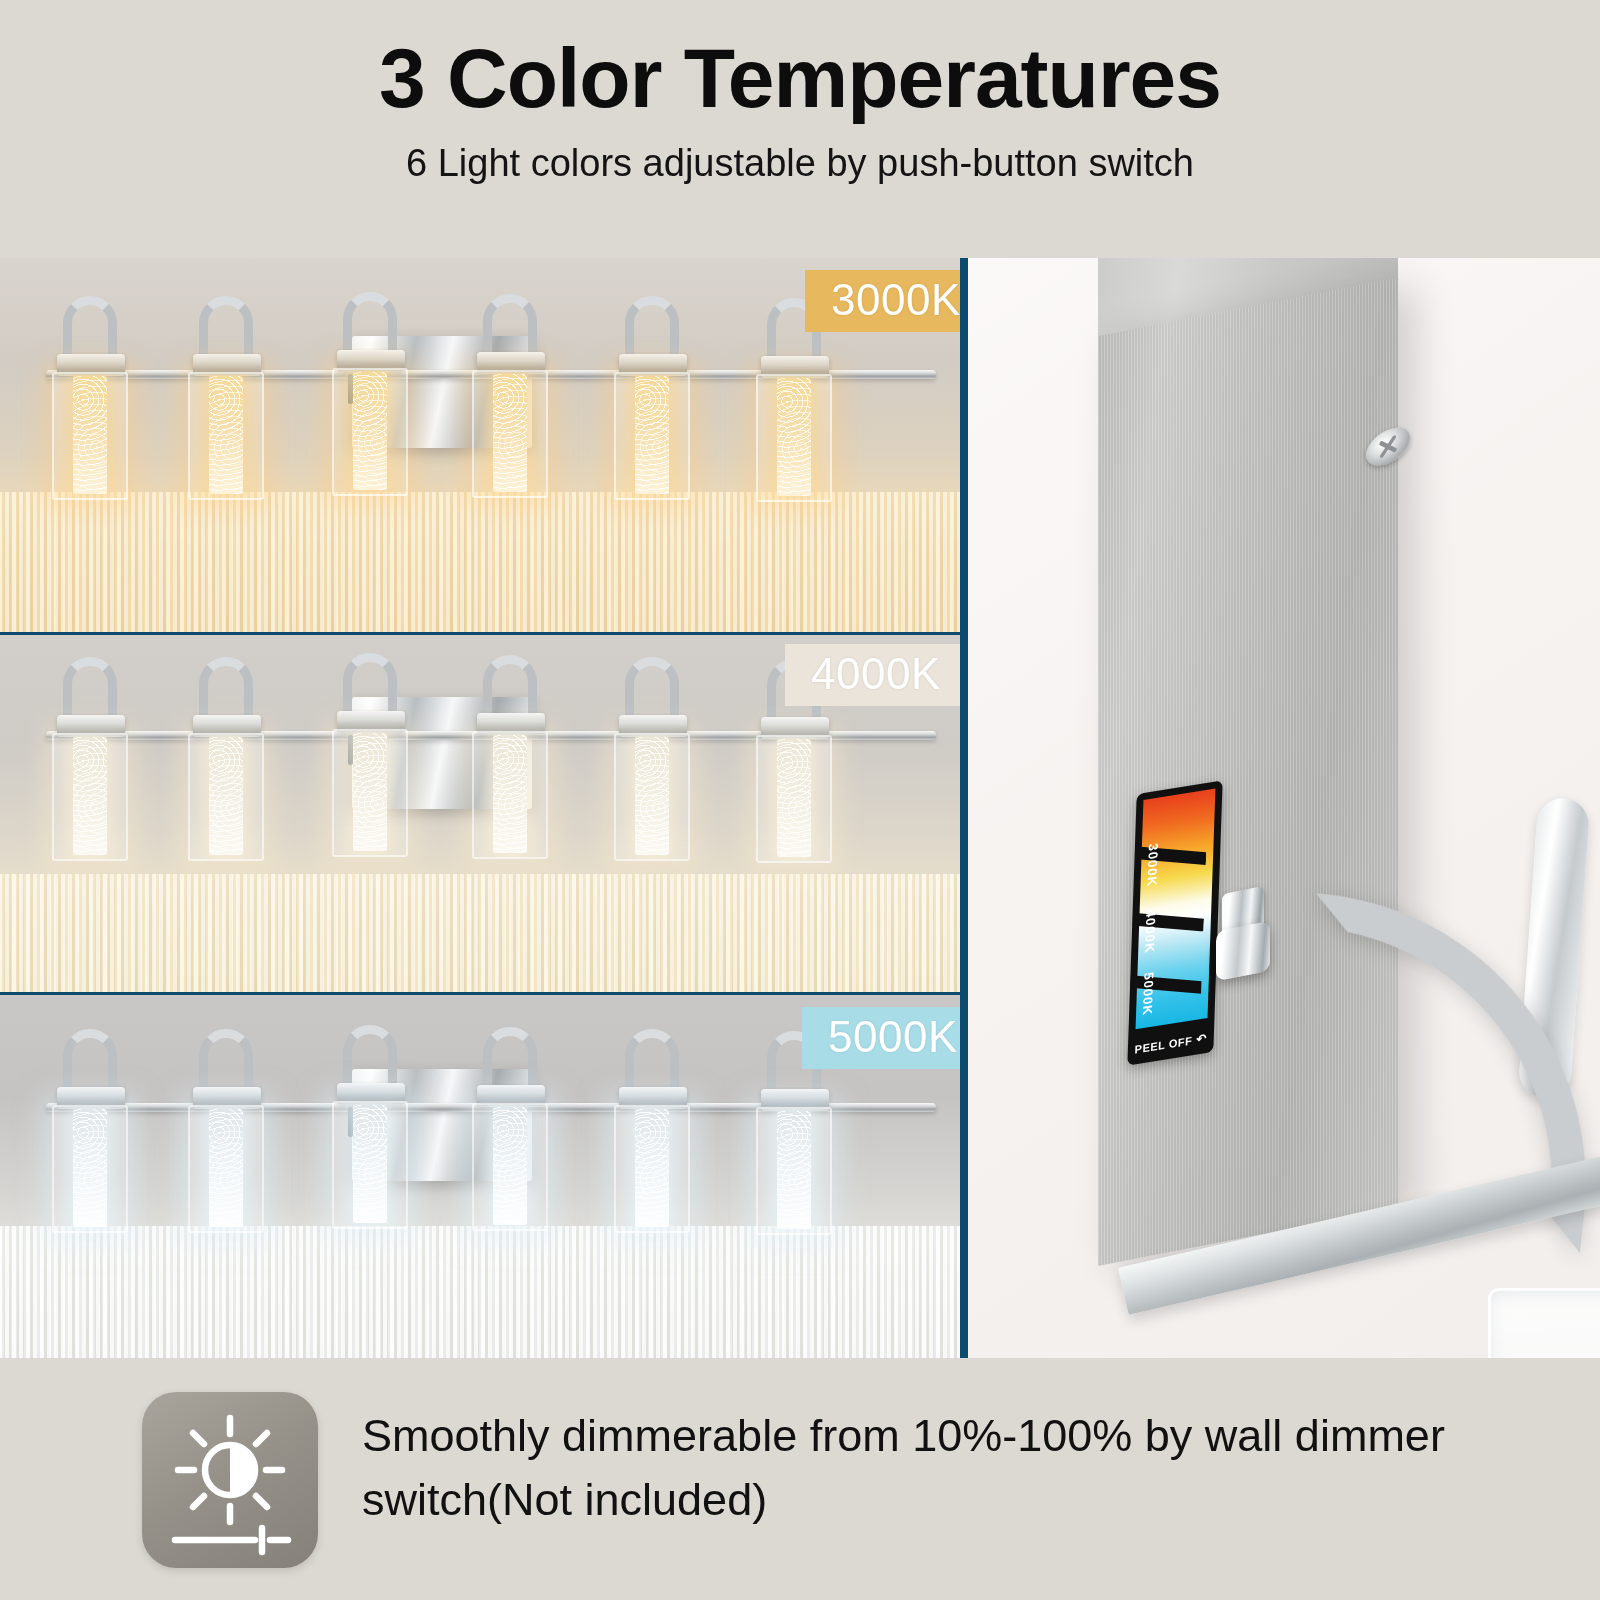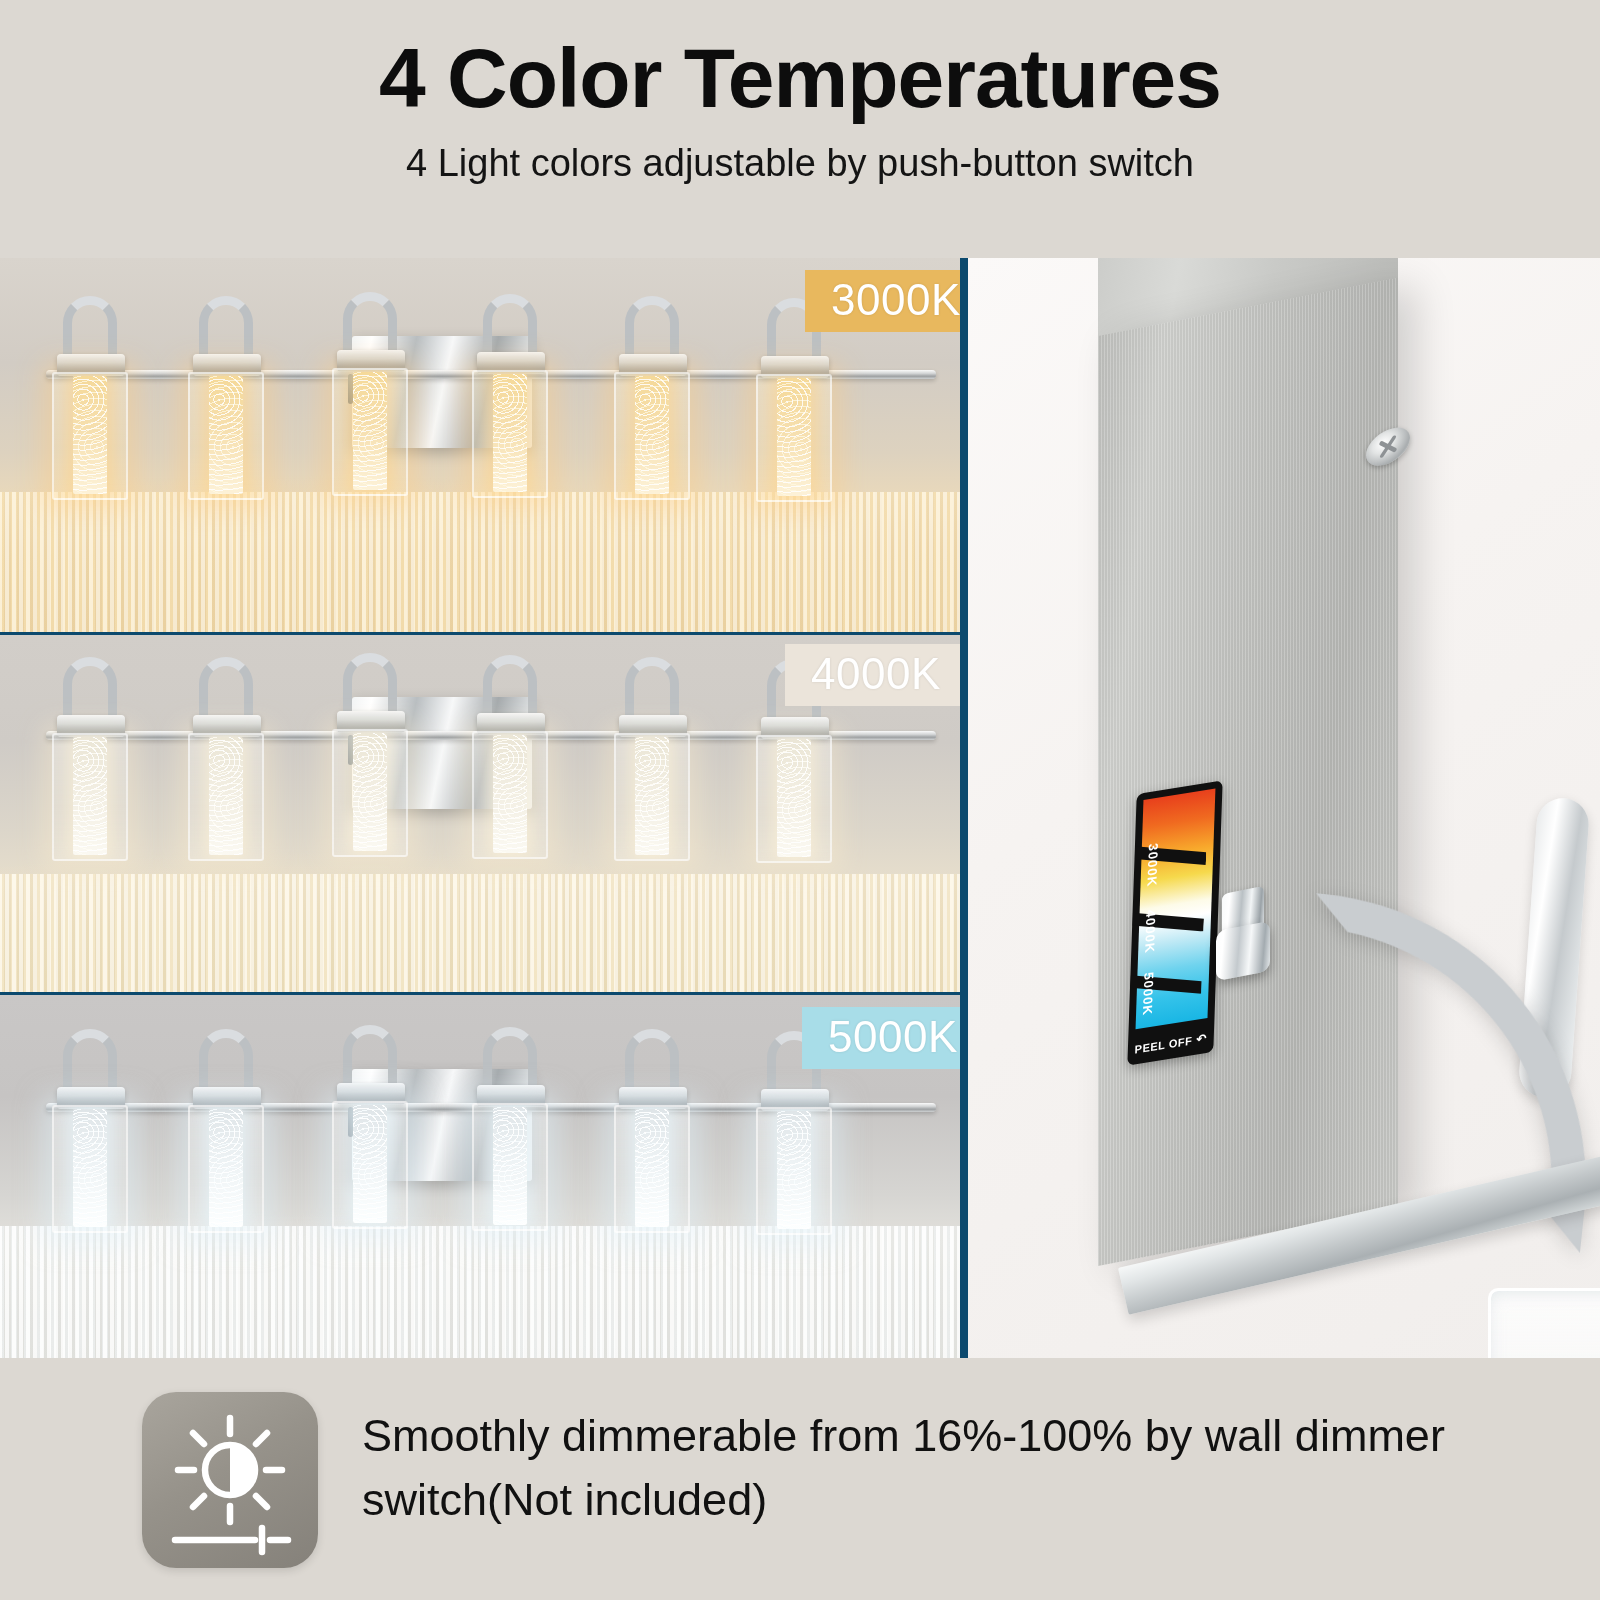--- a/index.html
+++ b/index.html
@@ -322,22 +322,22 @@
   #footer-text{
     position:absolute;left:362px;top:46px;width:1220px;
     font-size:45px;line-height:1.42;color:#111111;
     font-weight:normal;
   }
 </style>
 </head>
 <body>
 
 <div id="header">
-  <div id="title">4 Color Temperatures</div>
-  <div id="subtitle">4 Light colors adjustable by push-button switch</div>
+  <div id="title">3 Color Temperatures</div>
+  <div id="subtitle">6 Light colors adjustable by push-button switch</div>
 </div>
 
 <div id="gallery">
 
   <div id="scenes">
 
     <div class="scene g3" id="scene-3000k">
       <div class="wall wall-3000"></div>
       <div class="splash splash-3000"></div>
       <div class="fixture">
@@ -534,14 +534,14 @@
         <line x1="114" y1="104" x2="125" y2="115"></line>
         <line x1="125" y1="41" x2="114" y2="52"></line>
         <line x1="62" y1="104" x2="51" y2="115"></line>
         <line x1="33" y1="148" x2="113" y2="148"></line>
         <line x1="128" y1="148" x2="146" y2="148"></line>
         <line x1="120" y1="136" x2="120" y2="160"></line>
       </g>
       <path d="M88 53 A25 25 0 0 1 88 103 Z" fill="#ffffff"></path>
     </svg>
   </div>
-  <div id="footer-text">Smoothly dimmerable from 16%-100% by wall dimmer switch(Not included)</div>
+  <div id="footer-text">Smoothly dimmerable from 10%-100% by wall dimmer switch(Not included)</div>
 </div>
 
 </body></html>

